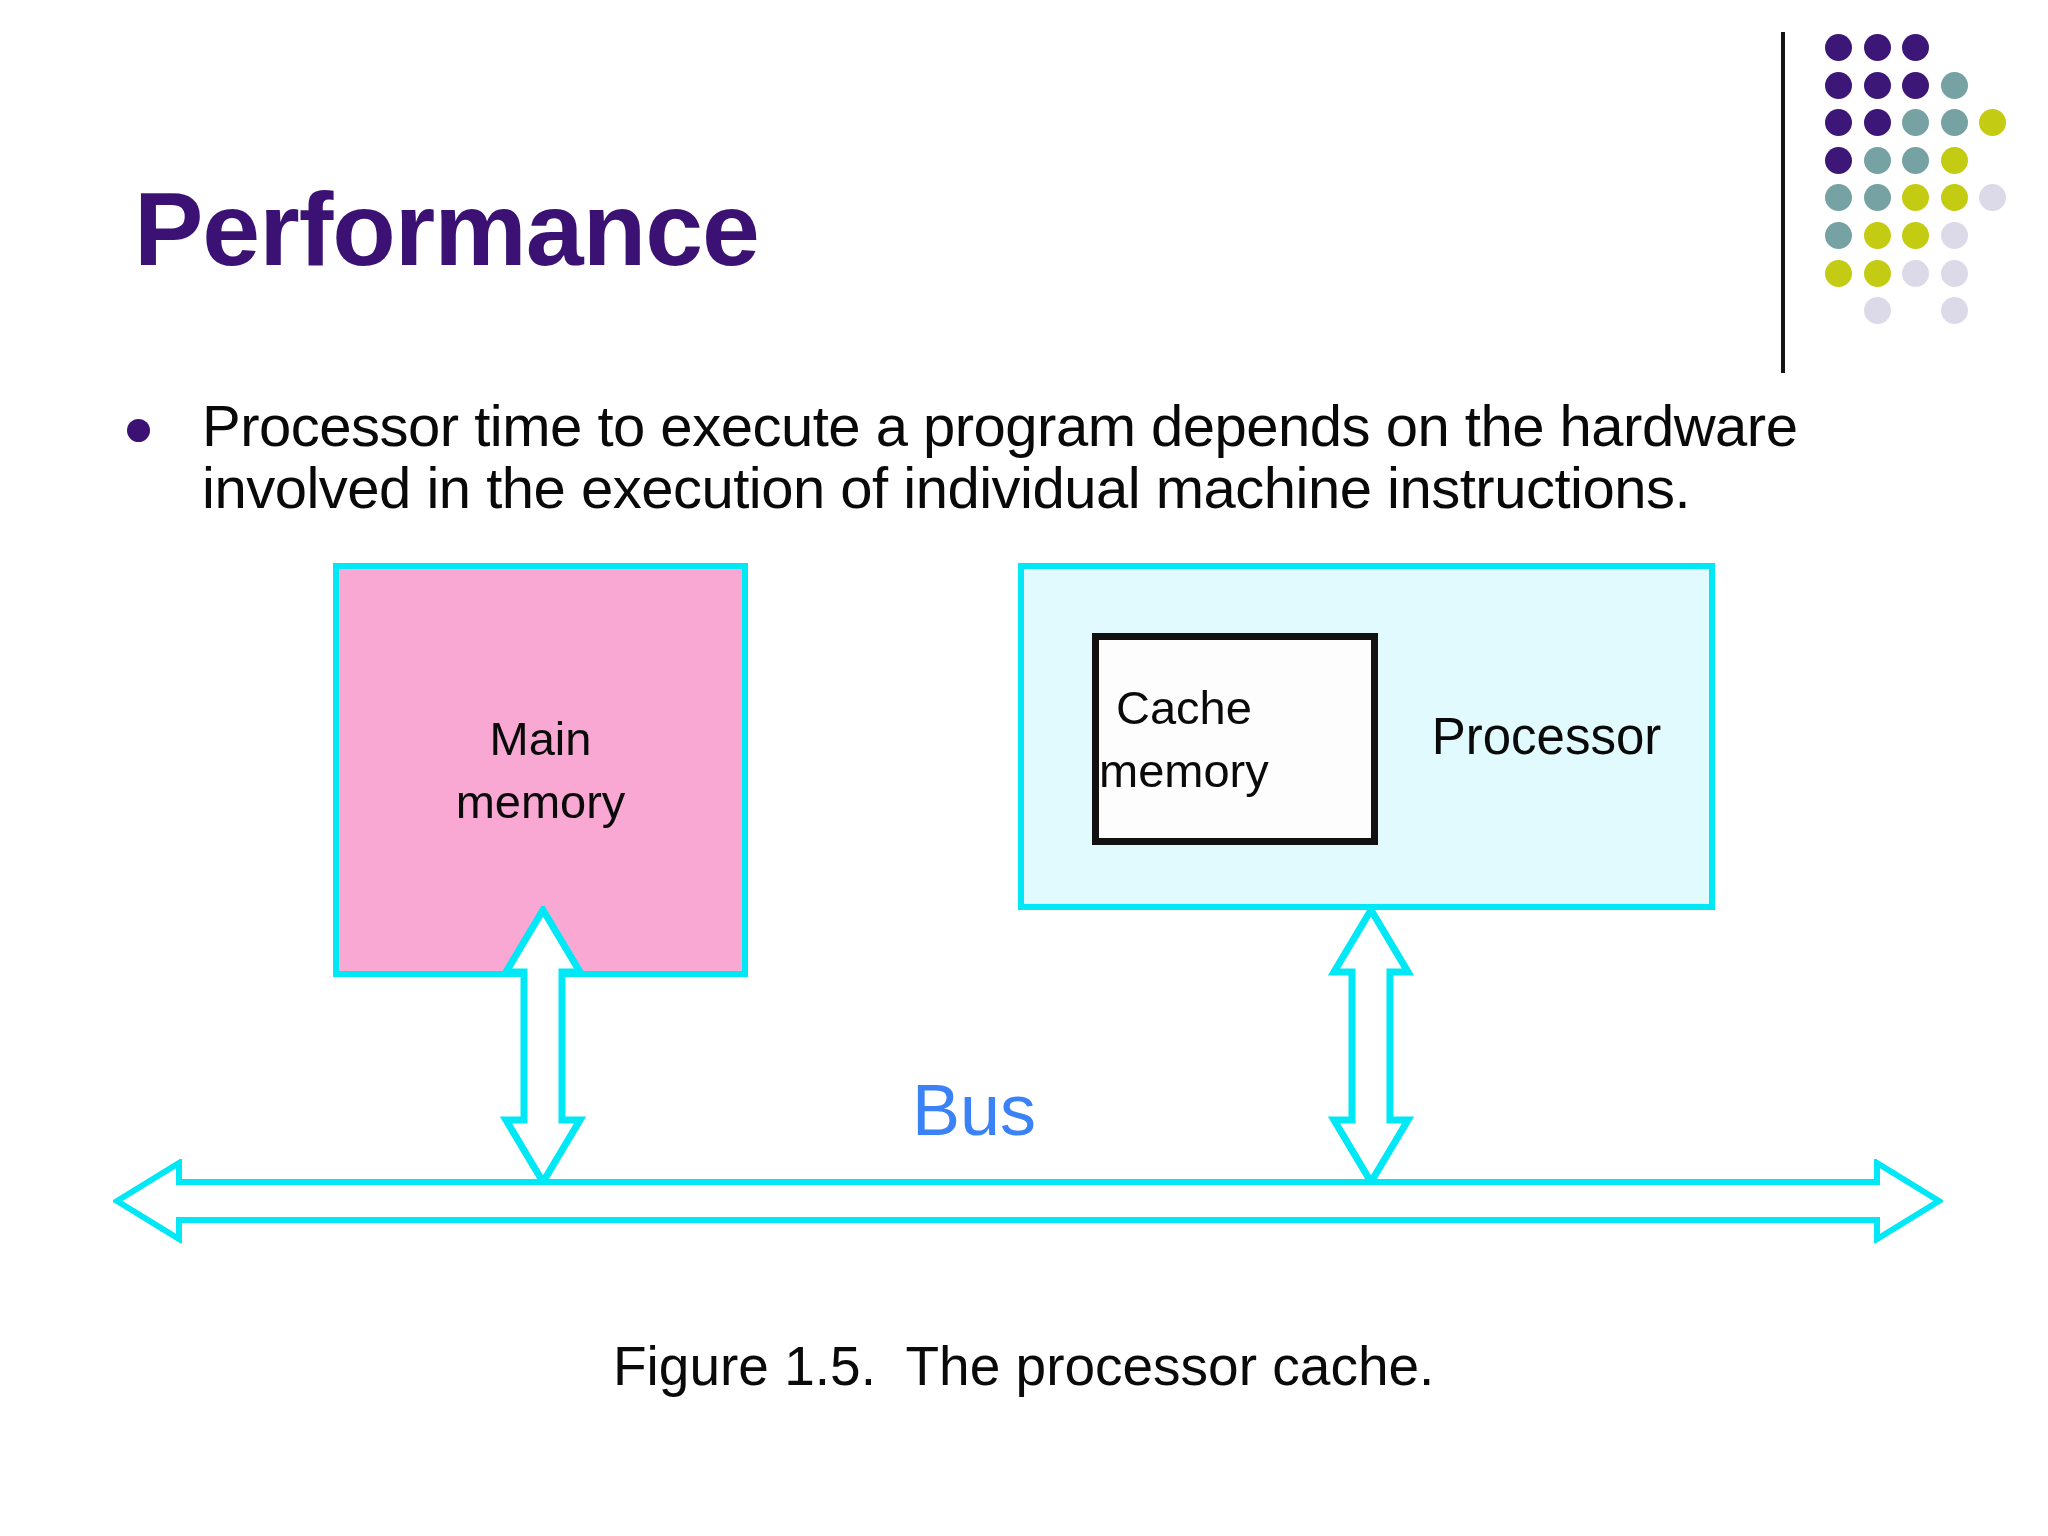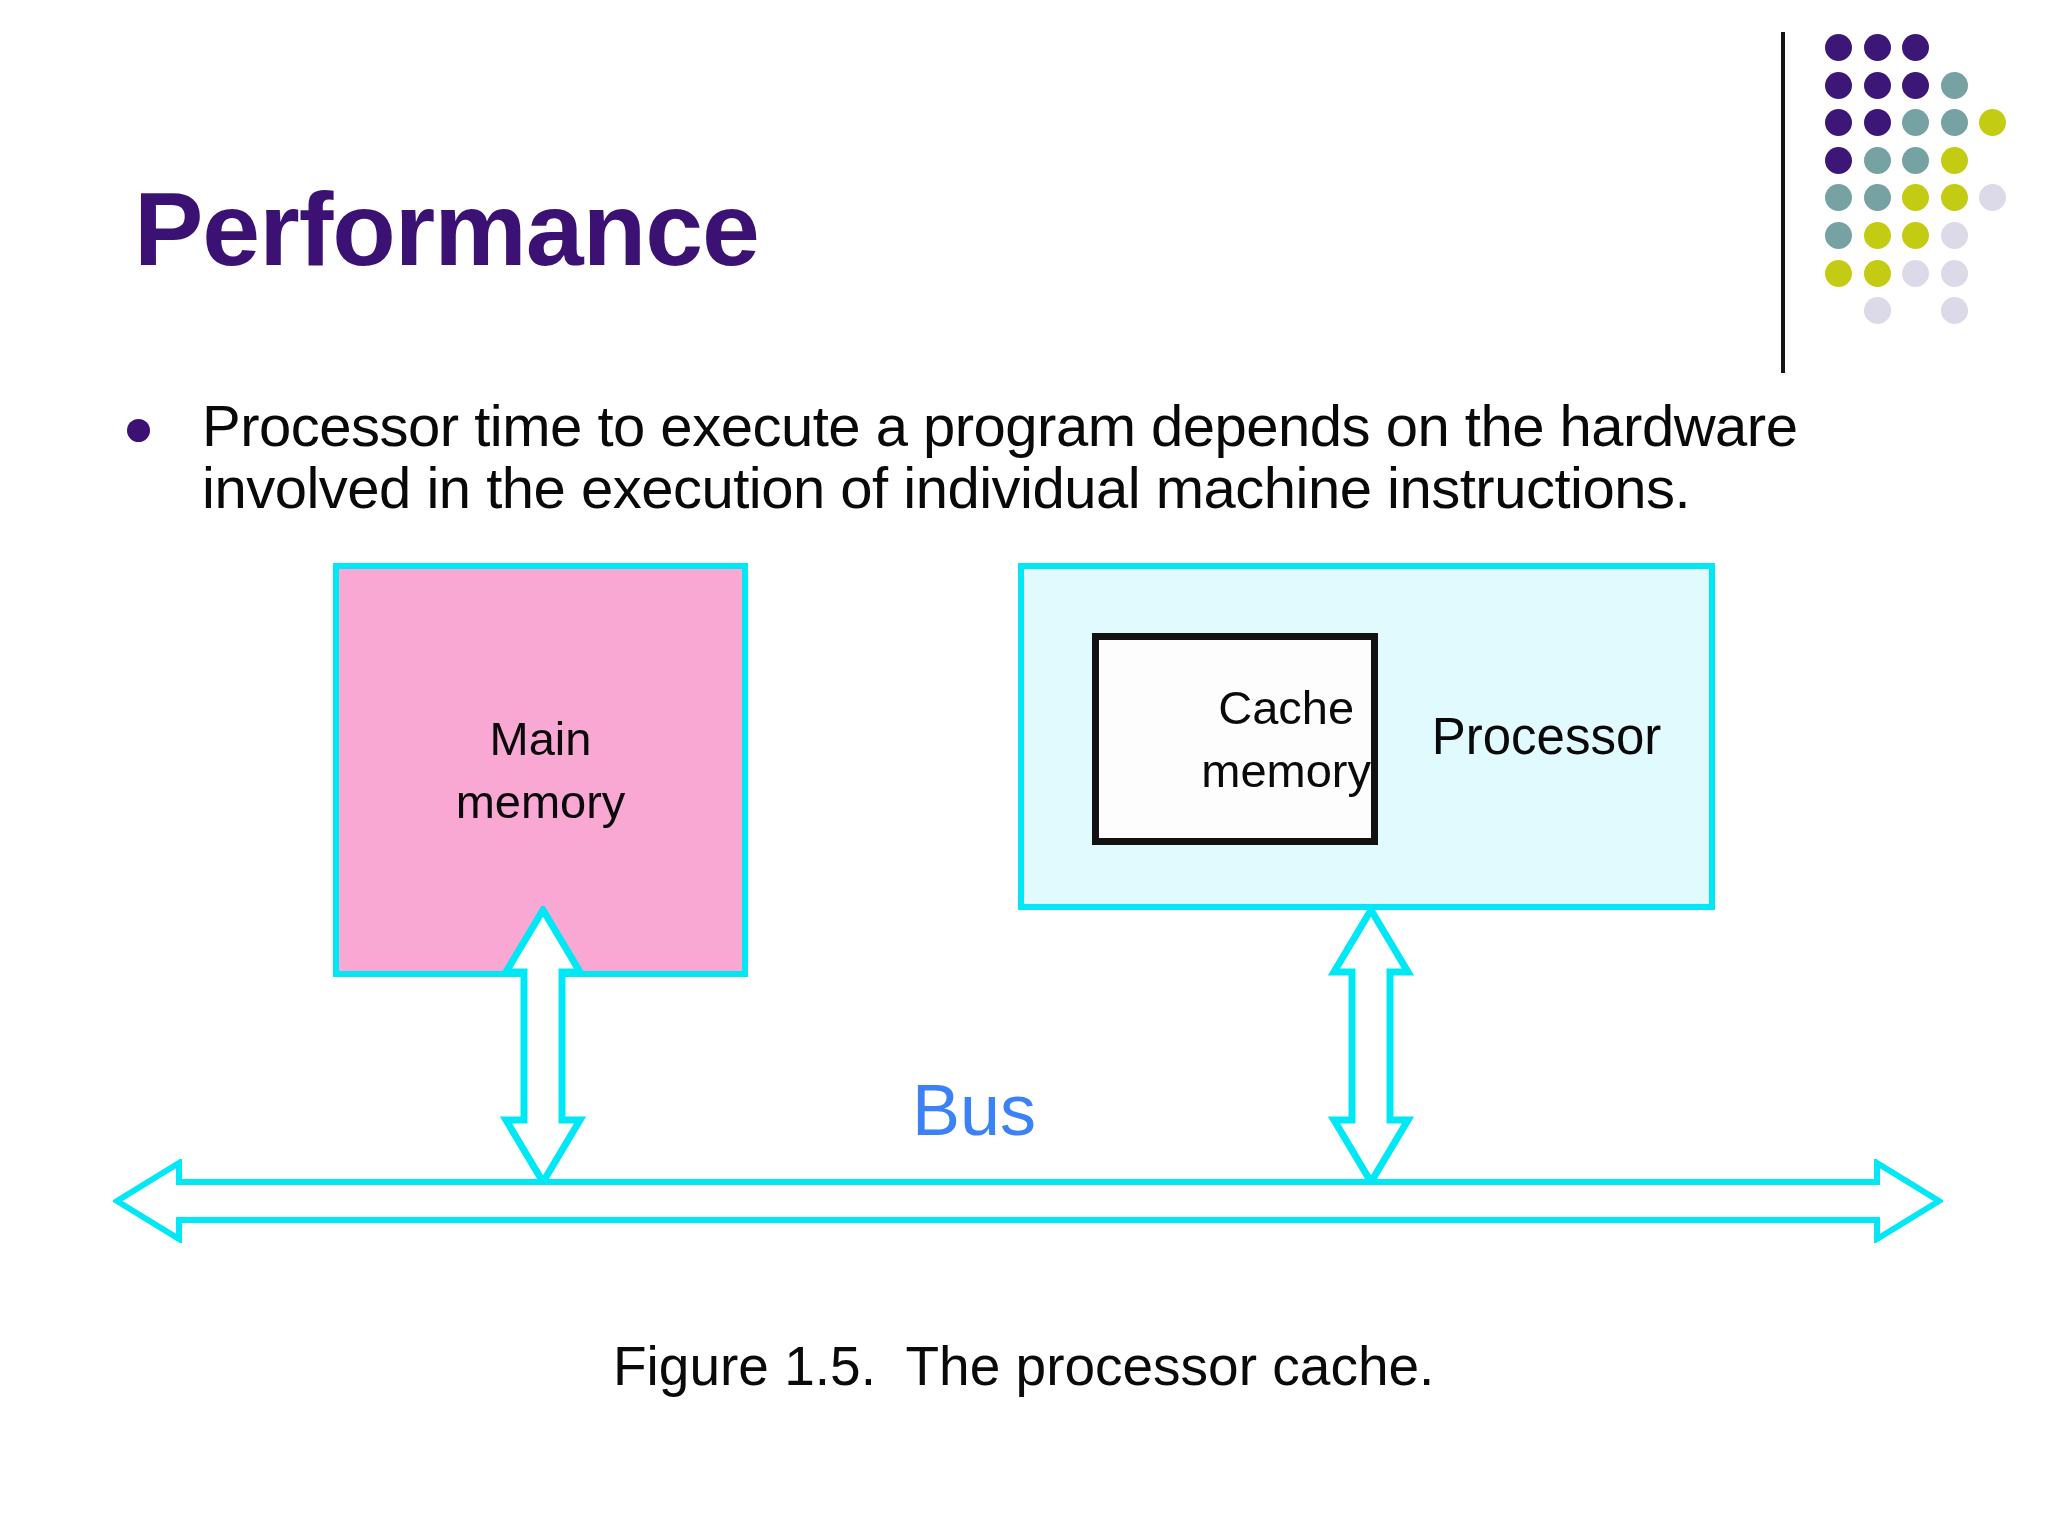--- a/index.html
+++ b/index.html
@@ -40,21 +40,21 @@
   }
   .processor-box{
     left:1018px;top:563px;width:697px;height:347px;
     border:6px solid #00E8F6;background:#E0FAFD;
     box-sizing:border-box;
   }
   .cache-memory-box{
     position:absolute;left:68px;top:64px;width:286px;height:212px;
     border:7px solid #111111;background:#FDFDFE;
     box-sizing:border-box;
-    display:flex;align-items:center;justify-content:flex-end;text-align:center;
+    display:flex;align-items:center;justify-content:flex-start;text-align:center;
   }
   .processor-label{
     position:absolute;left:360px;top:0;width:325px;height:335px;
     display:flex;align-items:center;justify-content:center;text-align:center;
     font-size:51px;color:#0a0a0a;
   }
   .box-label{
     font-size:47px;line-height:63px;color:#0a0a0a;
   }
 

